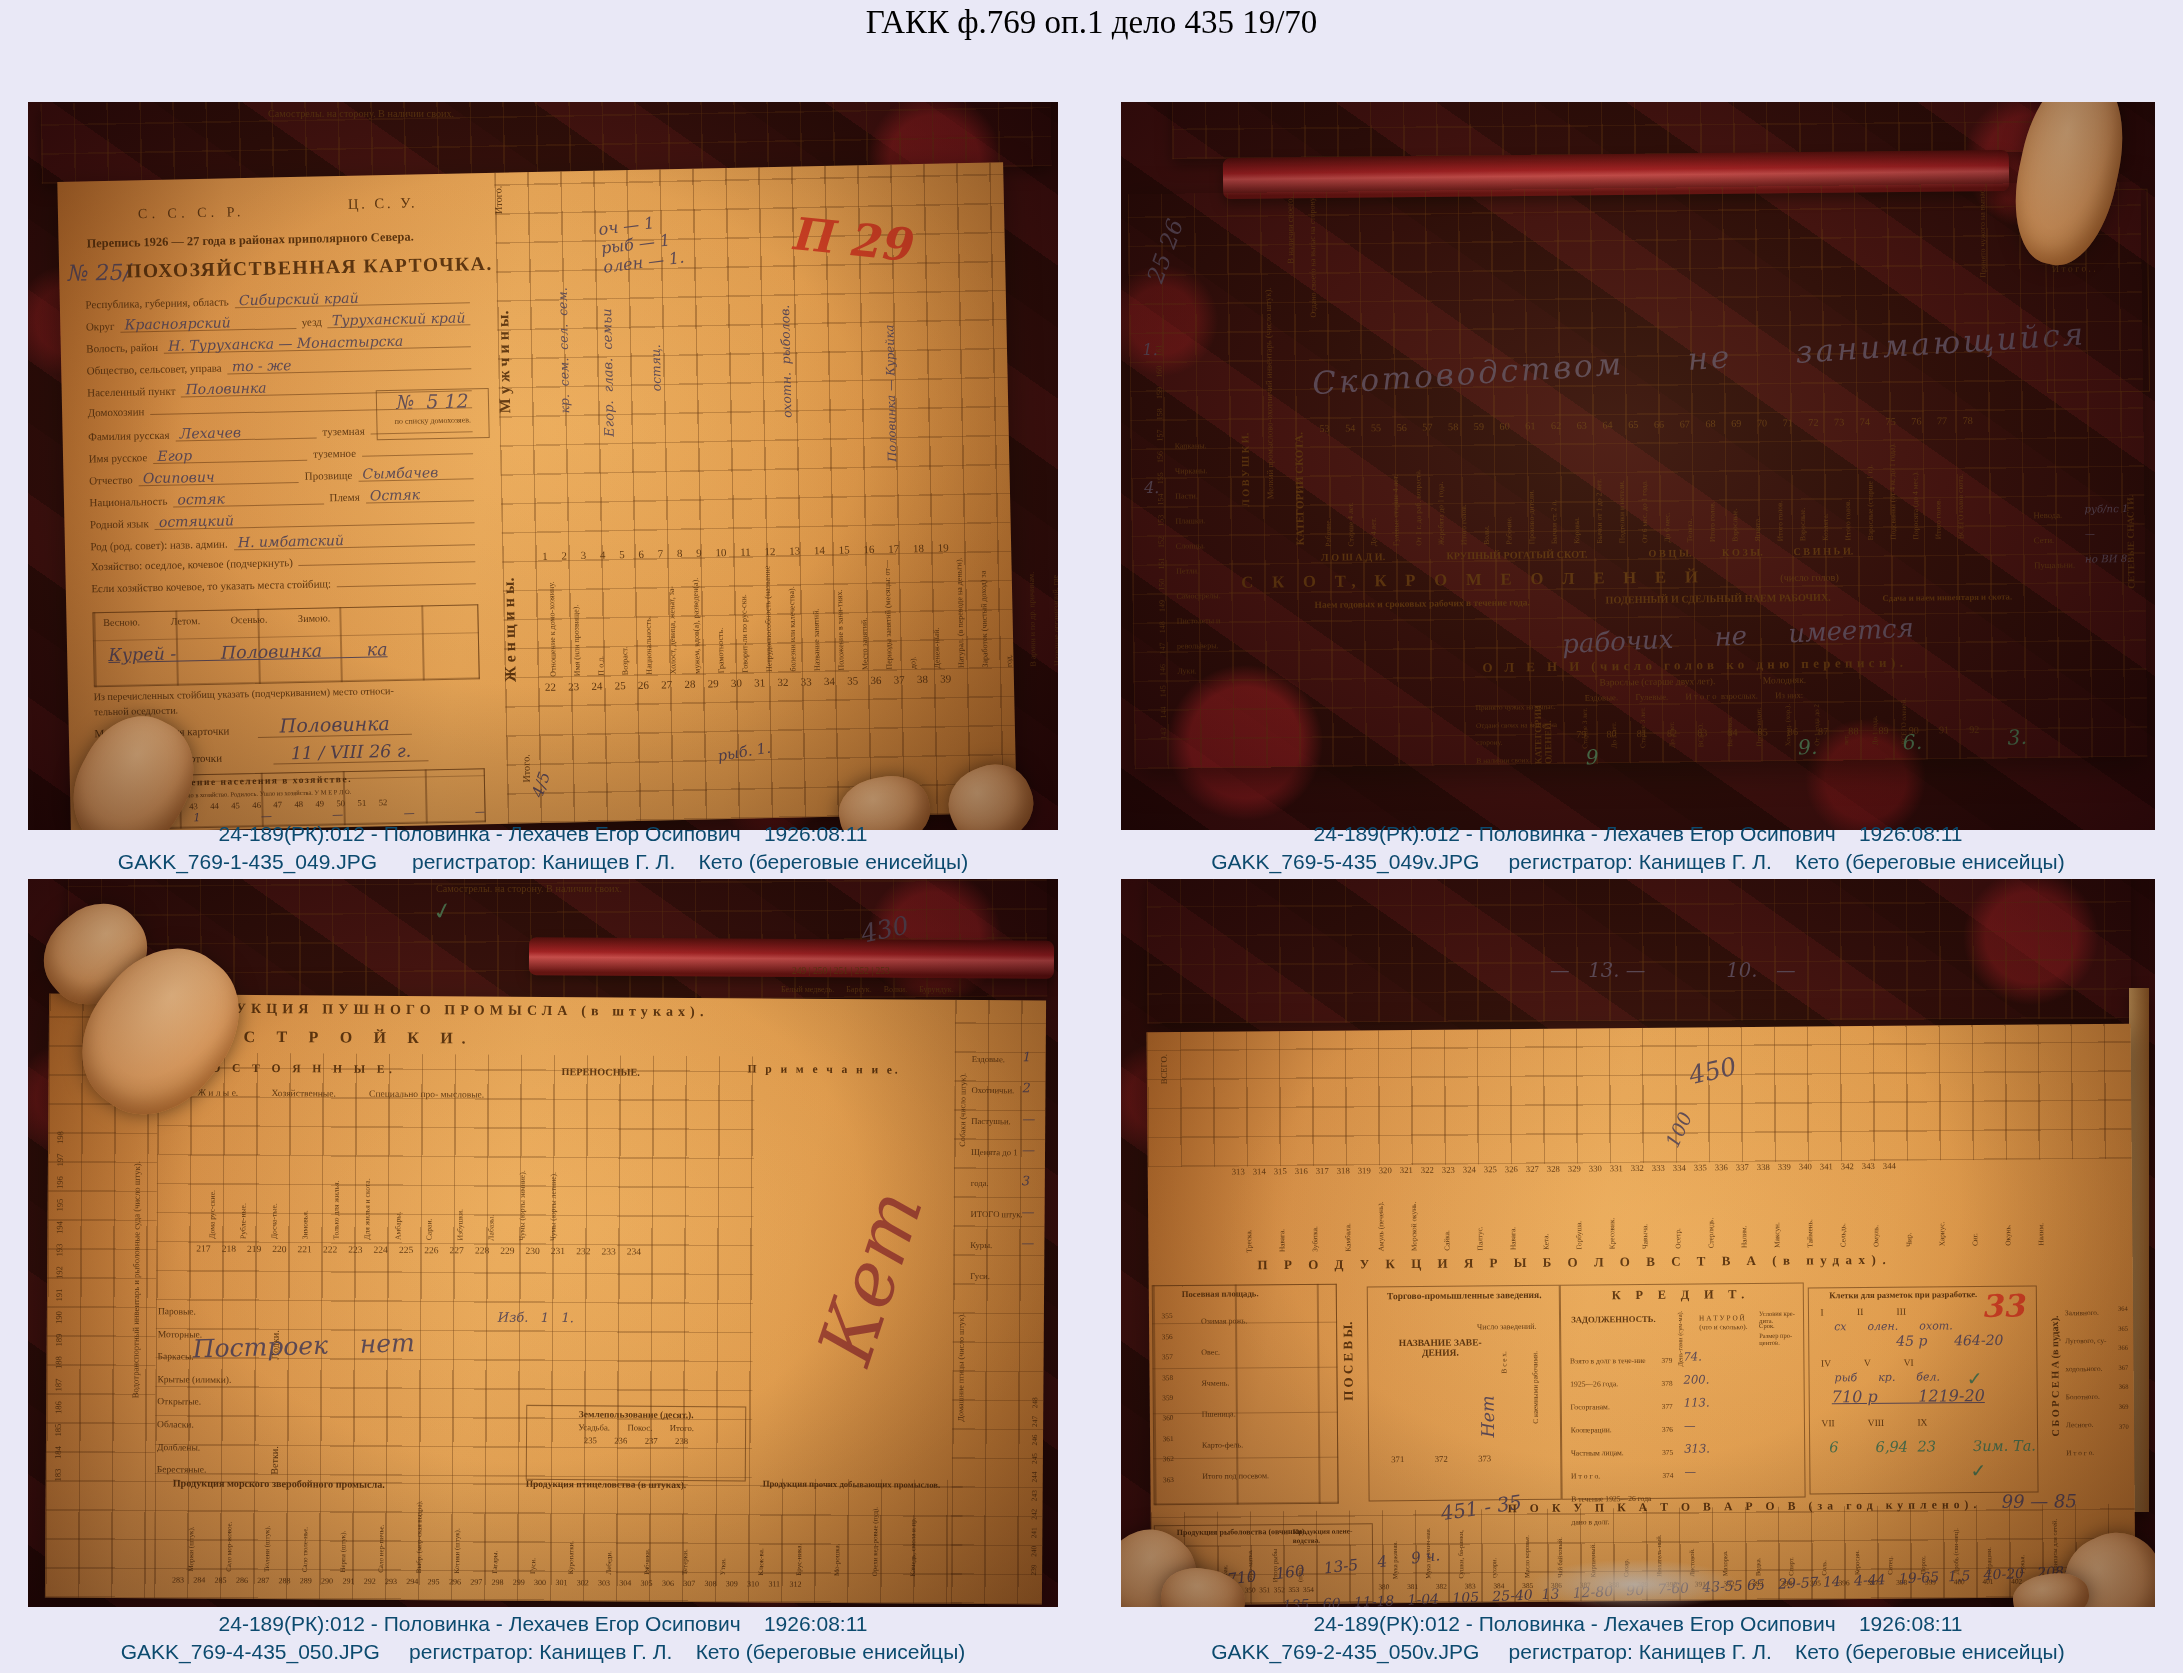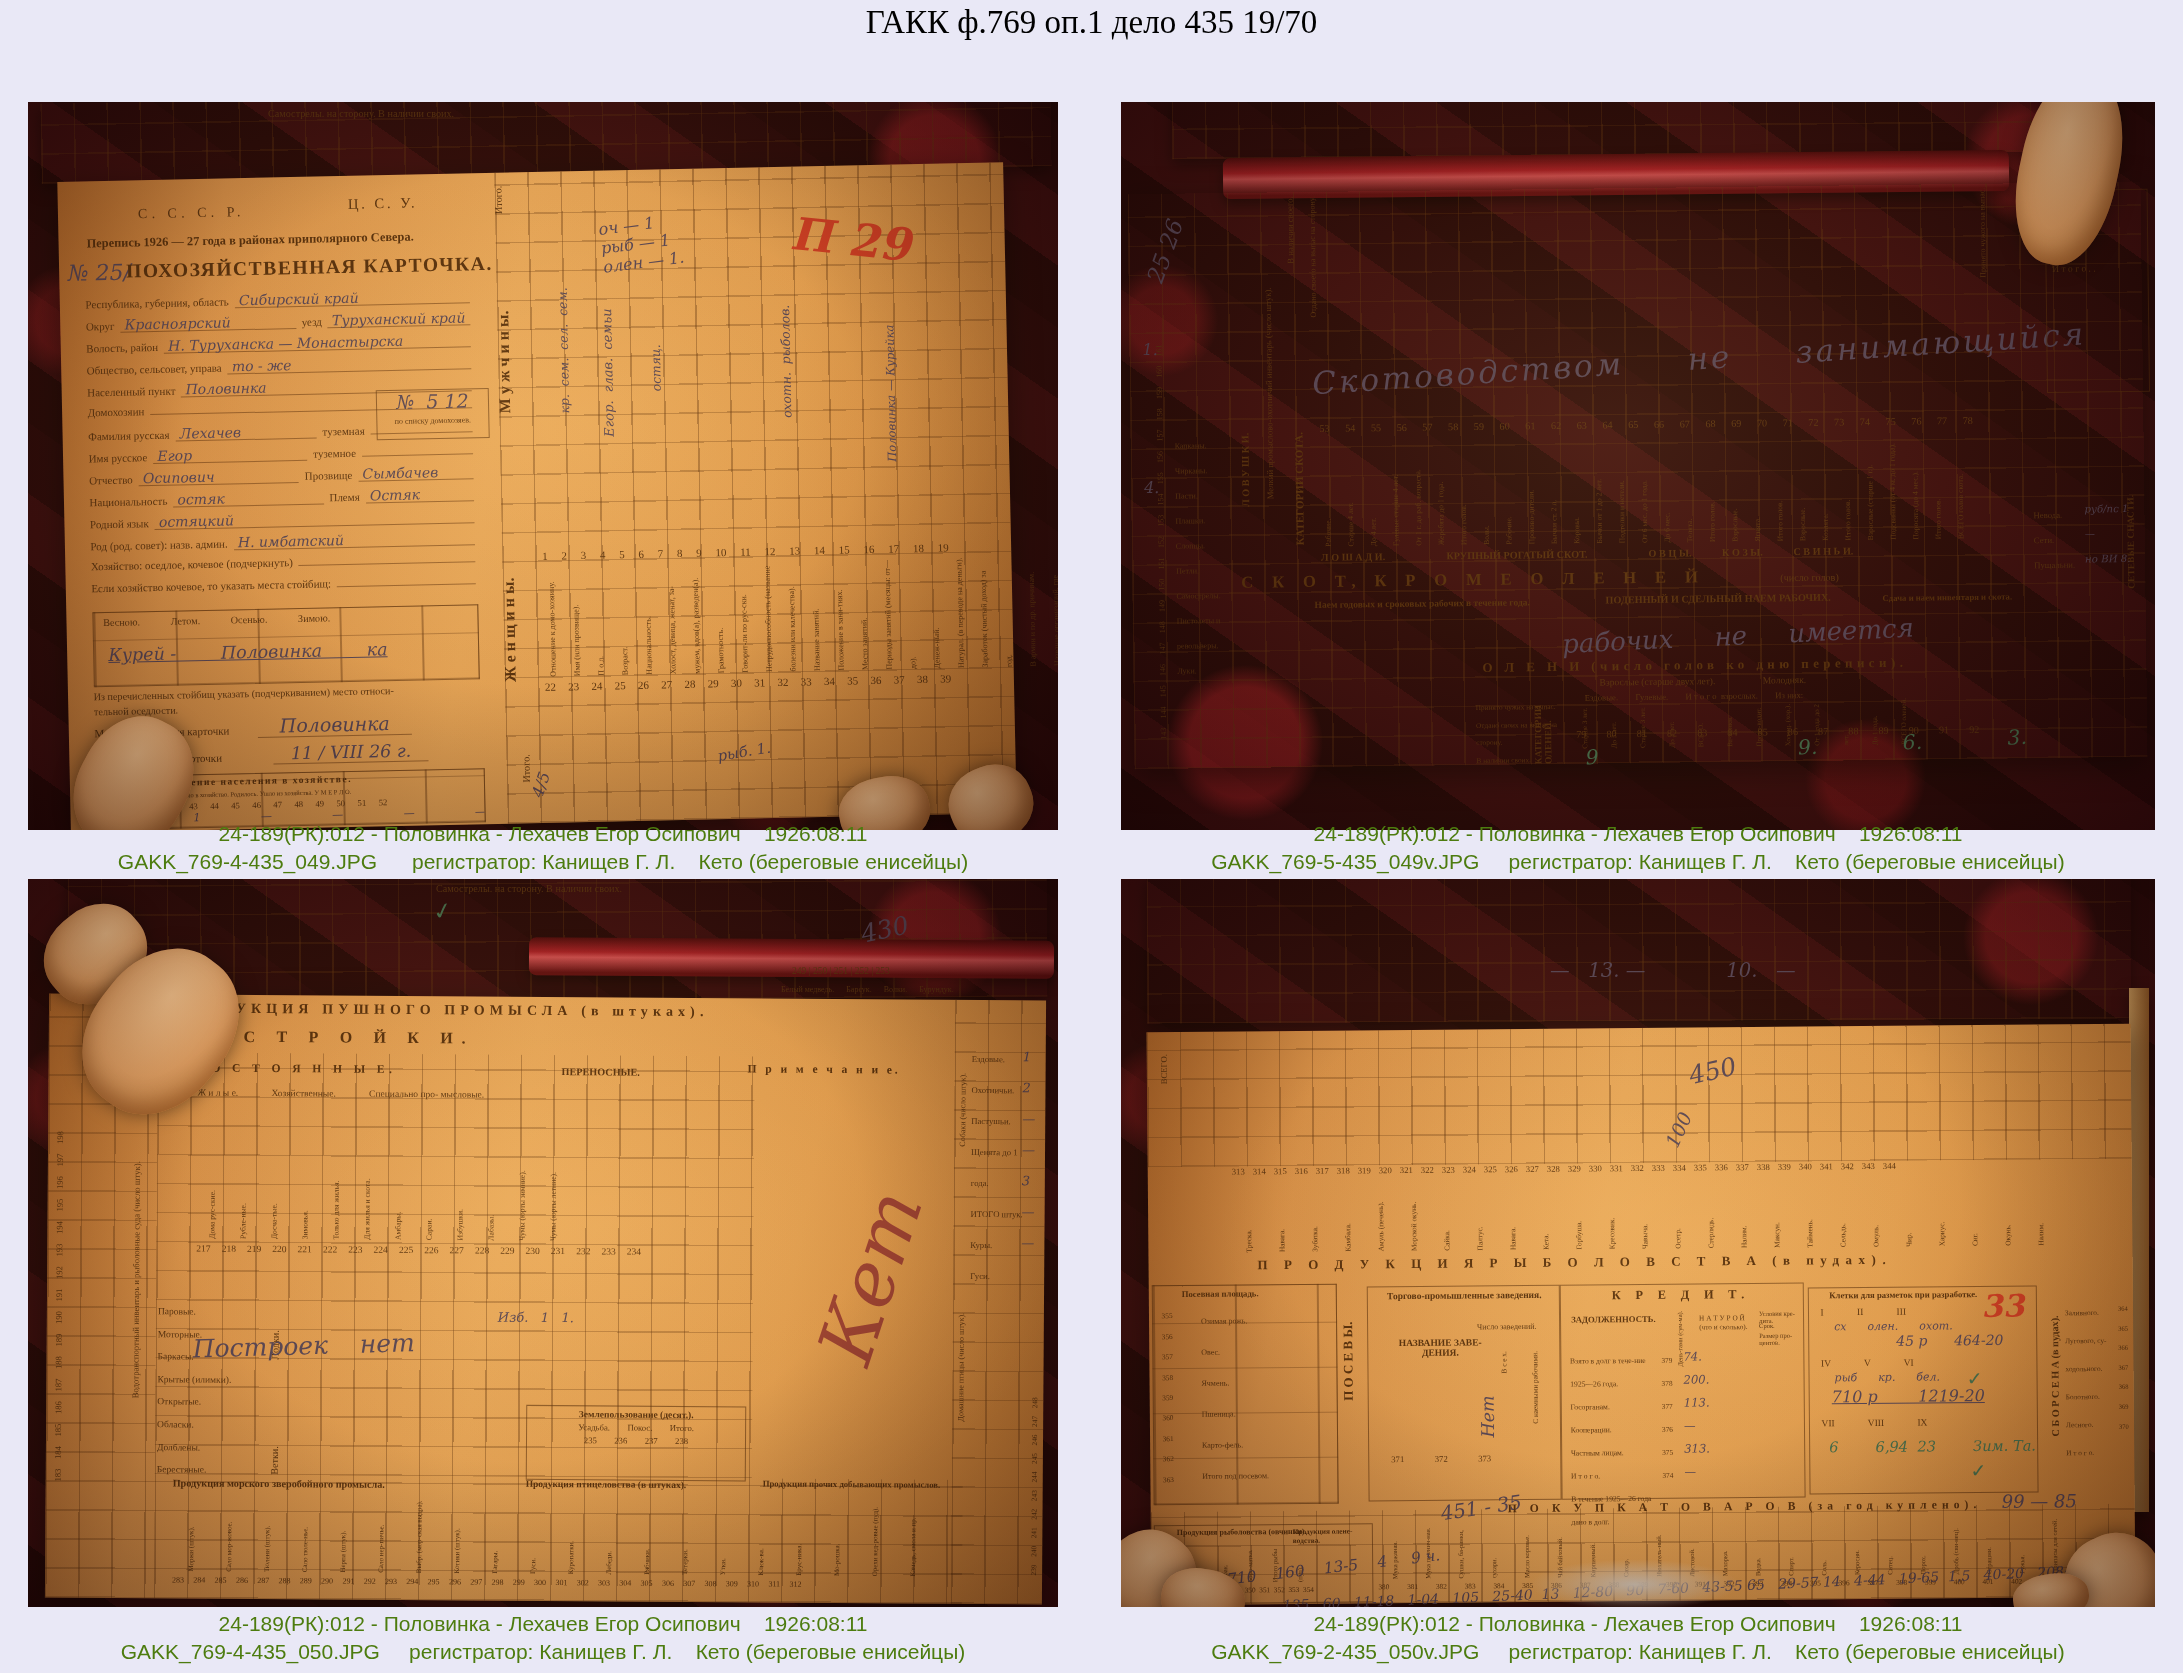--- a/index.html
+++ b/index.html
@@ -1,20 +1,20 @@
 <!DOCTYPE html>
 <html style="font-size:11.6px"><head>
 <meta charset="utf-8">
 <style>
   html,body{margin:0;padding:0;}
   body{width:2183px;height:1674px;position:relative;background:#e9e8f6;
        font-family:"Liberation Sans",sans-serif;color:#111;}
   .title{position:absolute;left:0;top:4.4px;width:100%;text-align:center;
          font-family:"Liberation Serif",serif;font-size:33px;color:#000;}
-  .cap{position:absolute;text-align:center;font-size:21px;line-height:25px;color:#4d7c0f;white-space:pre-wrap;}
+  .cap{position:absolute;text-align:center;font-size:21px;line-height:25px;color:#0c4a6e;white-space:pre-wrap;}
   .photo{position:absolute;overflow:hidden;background:
      radial-gradient(circle at 12% 88%, rgba(186,32,42,.50) 0 5%, transparent 7%),
      radial-gradient(circle at 88% 8%, rgba(186,32,42,.42) 0 4%, transparent 6%),
      radial-gradient(circle at 72% 93%, rgba(150,22,30,.45) 0 4%, transparent 6%),
      radial-gradient(circle at 4% 30%, rgba(170,28,36,.35) 0 3%, transparent 5%),
      repeating-linear-gradient(35deg,#1d0507 0 51px,#330a0e 51px 109px,#220609 109px 167px),#1d0507;}
   .ab{position:absolute;}
   .page{position:absolute;background:
      radial-gradient(ellipse at 55% 38%, rgba(255,205,125,.28), transparent 62%),
      linear-gradient(100deg,#b06a2b 0%,#d3914a 16%,#e2a558 45%,#dd9c4e 72%,#bd7832 100%);
@@ -188,21 +188,21 @@
     <span class="hw vl ab" style="left:822px;top:160px;font-size:11.6px">Половинка — Курейка</span>
     <span class="hw ab" style="left:648px;top:575px;font-size:14.6px;transform:rotate(-8deg)">рыб. 1.</span>
     <span class="hw ab" style="left:458px;top:603px;font-size:16px;transform:rotate(-70deg)">4/5</span>
   </div>
   <i class="fingr" style="left:51px;top:613px;width:109px;height:138px;transform:rotate(28deg)"></i>
   <i class="fingr" style="left:811px;top:675px;width:91px;height:69px;transform:rotate(-10deg)"></i>
   <i class="fingr" style="left:921px;top:664px;width:84px;height:76px;transform:rotate(-22deg)"></i>
   <i class="shade"></i>
 </figure>
 <div class="cap" style="left:28px;top:821px;width:1030px">24-189(РК):012 - Половинка - Лехачев Егор Осипович    1926:08:11</div>
-<div class="cap" style="left:28px;top:849px;width:1030px">GAKK_769-4-435_049.JPG      регистратор: Канищев Г. Л.    Кето (береговые енисейцы)</div>
+<div class="cap" style="left:28px;top:849px;width:1030px">GAKK_769-1-435_049.JPG      регистратор: Канищев Г. Л.    Кето (береговые енисейцы)</div>
 
 <figure class="photo" style="left:1121px;top:102px;width:1034px;height:728px;margin:0">
   <i class="strip gf ab" style="left:51px;top:-10.2px;width:946px;height:63px;transform:rotate(-.5deg)"></i>
   <i class="spine" style="left:102px;top:52px;width:786px;height:41px;transform:rotate(-.6deg)"></i>
   <div class="page ab gf" style="left:10.2px;top:86px;width:1013px;height:575px;transform:rotate(-.7deg)">
     <span class="hw ab" style="left:4.4px;top:44px;font-size:23px;transform:rotate(-70deg)">25 26</span>
     <span class="pr vl ab" style="left:157px;top:4.4px;font-size:8.7px">В наличии своего.</span>
     <span class="pr vl ab" style="left:180px;top:4.4px;font-size:8px">Отдано своего на выпас на сторону.</span>
     <span class="pr vl ab" style="left:850px;top:4.4px;font-size:8px">Принято чужого на выпас.</span>
     <span class="hw ab" style="left:182px;top:153px;font-size:31px;transform:rotate(-3deg);letter-spacing:2.9px">Скотоводством     не     занимающийся</span>

